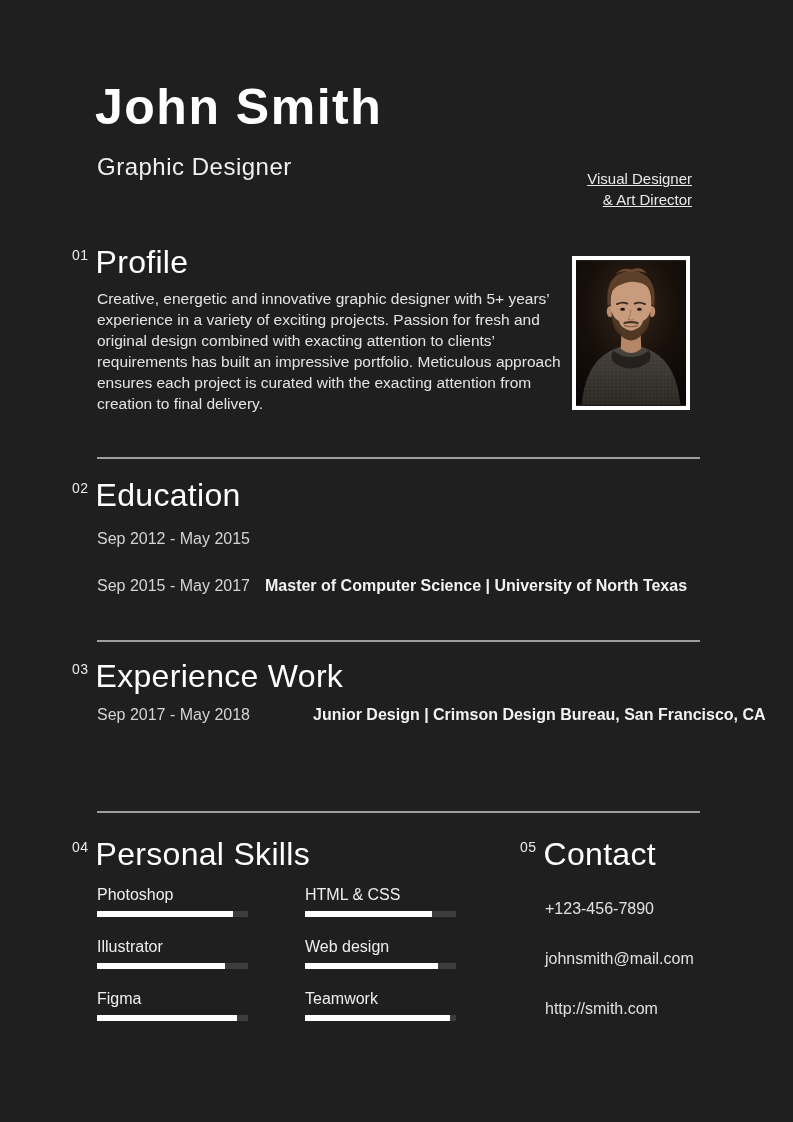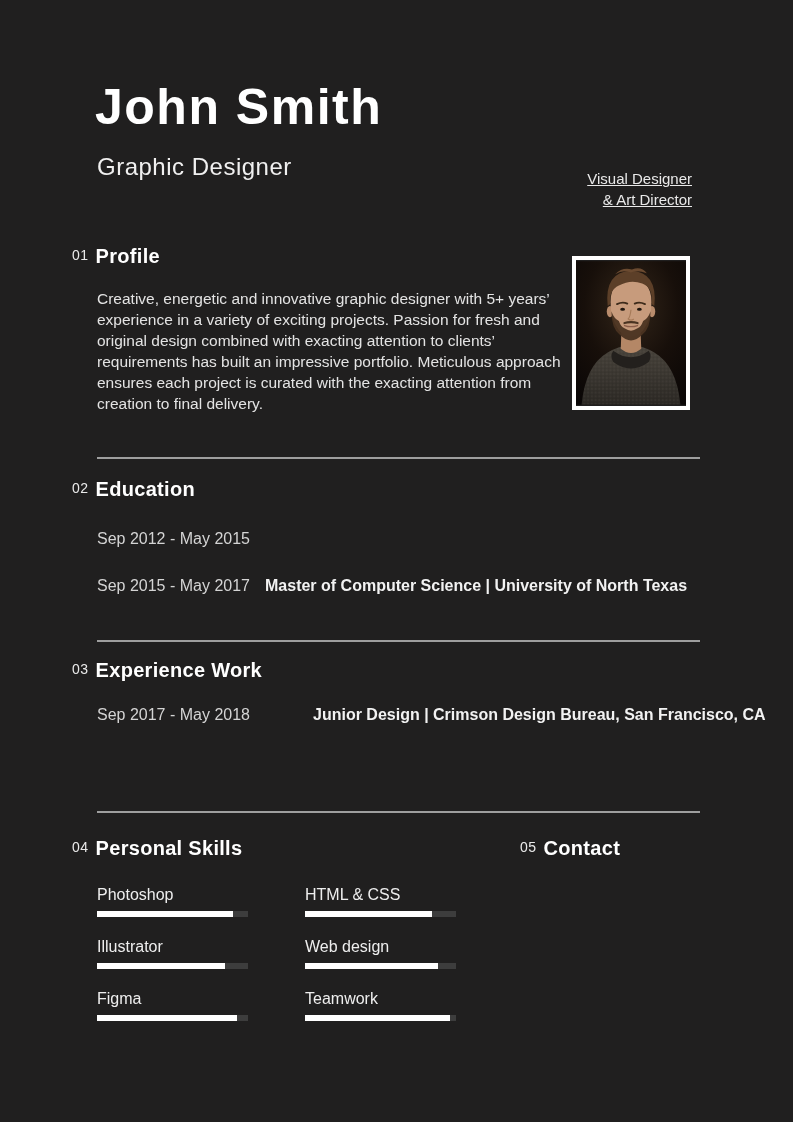--- a/index.html
+++ b/index.html
@@ -22,21 +22,21 @@
     position:absolute;left:97px;top:153px;font-size:24px;font-weight:400;
     color:#f0f0f0;letter-spacing:0.5px;
   }
   .tagline{
     position:absolute;right:101px;top:168px;text-align:right;font-size:15px;
     line-height:21px;color:#e9e9e9;text-decoration:underline;
   }
   
   .section-head{position:absolute;display:flex;align-items:flex-start;gap:7px;}
   .section-num{font-size:14px;color:#eaeaea;line-height:1;margin-top:2px;letter-spacing:0.5px;}
-  .section-title{font-size:20px;font-weight:700;color:var(--heading);line-height:1;letter-spacing:0.3px;}
+  .section-title{font-size:32px;font-weight:400;color:var(--heading);line-height:1;letter-spacing:0.3px;}
   
   .profile-body{
     position:absolute;left:97px;top:288px;width:465px;font-size:15.5px;
     line-height:21px;color:var(--body);
   }
   
   .photo-frame{
     position:absolute;left:572px;top:256px;width:118px;height:154px;
     border:4px solid var(--photo-border);
   }
@@ -187,14 +187,19 @@
       <div class="skill-bar">
           <div class="skill-fill" style="width: 96%;"></div>
         </div>
     </div>
   </div>
 
   <div class="section-head" style="left:520px;top:838px;">
     <span class="section-num">05</span>
     <span class="section-title">Contact</span>
   </div>
+  <div class="contact-list">
+    <div class="contact-item">+123-456-7890</div>
+    <div class="contact-item">johnsmith@mail.com</div>
+    <div class="contact-item">http://smith.com</div>
+  </div>
 
 </div>
 
 </body></html>

